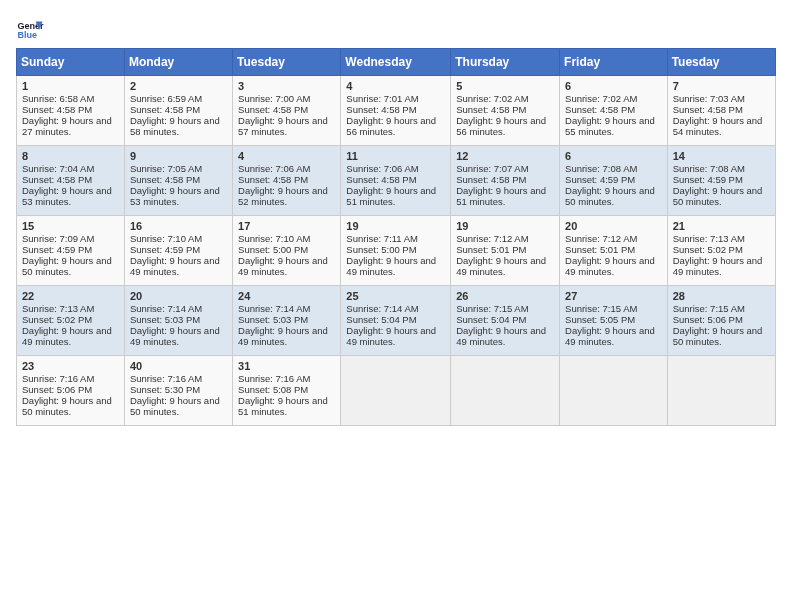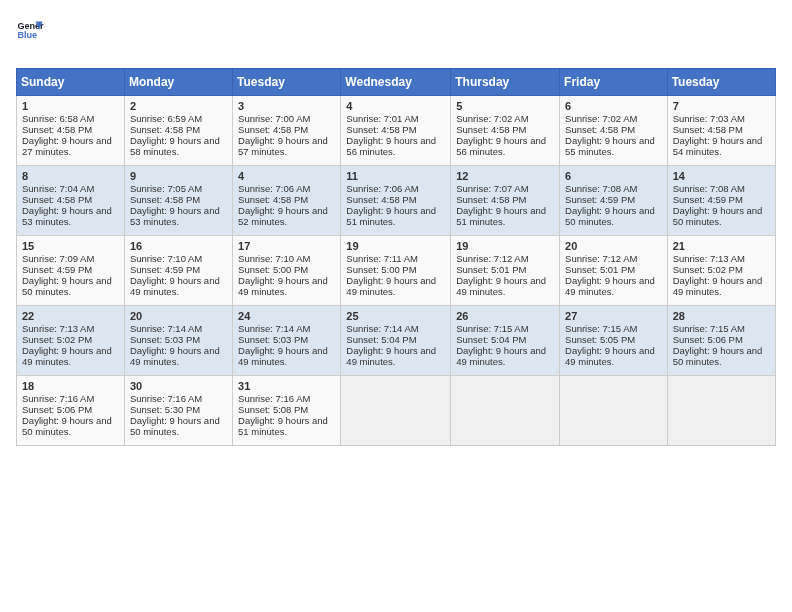--- a/index.html
+++ b/index.html
@@ -33,21 +33,21 @@
       font-weight: normal;
       color: #333;
     }
     .subtitle {
       font-size: 13px;
       color: #555;
     }
     table {
       width: 100%;
       border-collapse: collapse;
-      margin-top: 24px;
+      margin-top: 4px;
     }
     thead tr th {
       background: #4472c4;
       color: #fff;
       font-size: 12px;
       font-weight: bold;
       padding: 6px 4px;
       border: 1px solid #3a62ae;
       text-align: left;
     }
@@ -138,22 +138,22 @@
       <tr>
         <td><span class="day-num">22</span><span>Sunrise: 7:13 AM</span><br><span>Sunset: 5:02 PM</span><br><span>Daylight: 9 hours and 49 minutes.</span></td>
         <td><span class="day-num">20</span><span>Sunrise: 7:14 AM</span><br><span>Sunset: 5:03 PM</span><br><span>Daylight: 9 hours and 49 minutes.</span></td>
         <td><span class="day-num">24</span><span>Sunrise: 7:14 AM</span><br><span>Sunset: 5:03 PM</span><br><span>Daylight: 9 hours and 49 minutes.</span></td>
         <td><span class="day-num">25</span><span>Sunrise: 7:14 AM</span><br><span>Sunset: 5:04 PM</span><br><span>Daylight: 9 hours and 49 minutes.</span></td>
         <td><span class="day-num">26</span><span>Sunrise: 7:15 AM</span><br><span>Sunset: 5:04 PM</span><br><span>Daylight: 9 hours and 49 minutes.</span></td>
         <td><span class="day-num">27</span><span>Sunrise: 7:15 AM</span><br><span>Sunset: 5:05 PM</span><br><span>Daylight: 9 hours and 49 minutes.</span></td>
         <td><span class="day-num">28</span><span>Sunrise: 7:15 AM</span><br><span>Sunset: 5:06 PM</span><br><span>Daylight: 9 hours and 50 minutes.</span></td>
       </tr>
       <tr>
-        <td><span class="day-num">18</span><span>Sunrise: 7:16 AM</span><br><span>Sunset: 5:06 PM</span><br><span>Daylight: 9 hours and 50 minutes.</span></td>
-        <td><span class="day-num">30</span><span>Sunrise: 7:16 AM</span><br><span>Sunset: 5:30 PM</span><br><span>Daylight: 9 hours and 50 minutes.</span></td>
+        <td><span class="day-num">23</span><span>Sunrise: 7:16 AM</span><br><span>Sunset: 5:06 PM</span><br><span>Daylight: 9 hours and 50 minutes.</span></td>
+        <td><span class="day-num">40</span><span>Sunrise: 7:16 AM</span><br><span>Sunset: 5:30 PM</span><br><span>Daylight: 9 hours and 50 minutes.</span></td>
         <td><span class="day-num">31</span><span>Sunrise: 7:16 AM</span><br><span>Sunset: 5:08 PM</span><br><span>Daylight: 9 hours and 51 minutes.</span></td>
         <td class="empty-cell"></td>
         <td class="empty-cell"></td>
         <td class="empty-cell"></td>
         <td class="empty-cell"></td>
       </tr>
     </tbody>
 </table>
 
 </body></html>

